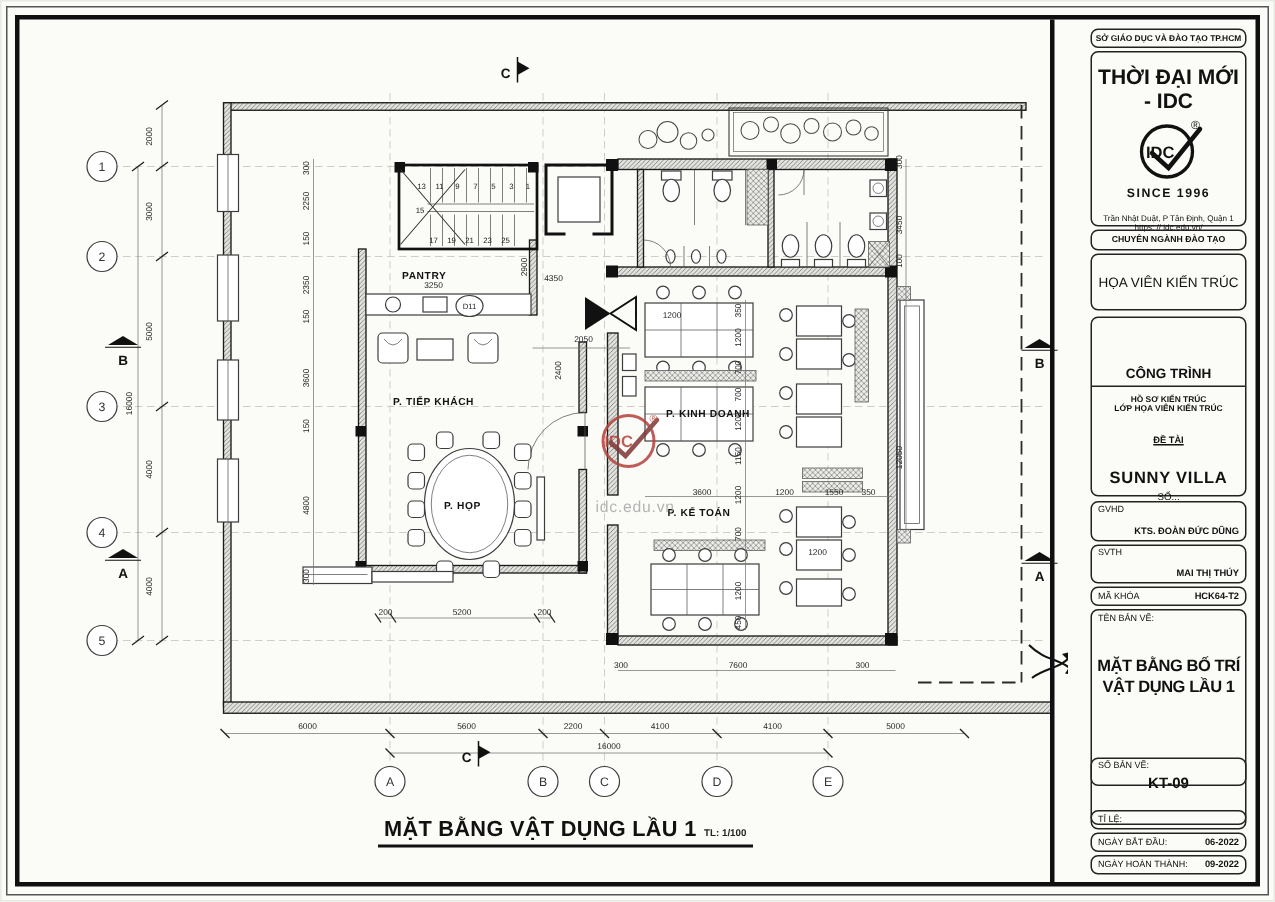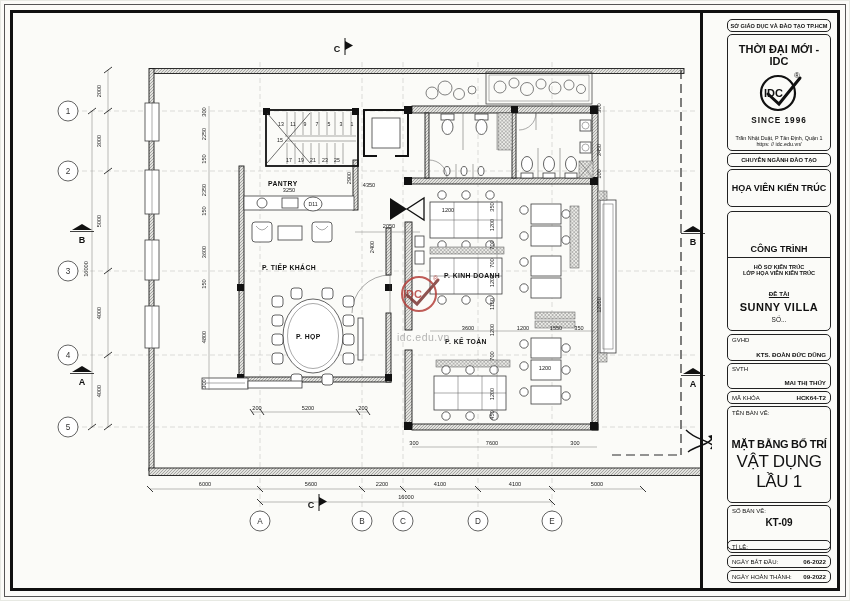--- a/index.html
+++ b/index.html
@@ -438,52 +438,56 @@
       <circle cx="419" cy="294" r="17" fill="none" stroke="#b5413c" stroke-width="2"></circle>
       <text x="403" y="298" font-family="Liberation Serif,serif" font-size="11" font-weight="bold" fill="#b5413c">IDC</text>
       <path d="M407,295 L417,304 L438,280" stroke="#7d3734" stroke-width="3" fill="none" stroke-linecap="round"></path>
       <text x="433" y="281" font-size="7" fill="#b5413c">®</text>
     </g>
     <text x="397" y="341" font-size="10.5" fill="#9c9c9c" opacity="0.75" letter-spacing="0.5">idc.edu.vn</text>
   </svg>
 
   <div class="divider"></div>
 
+  <div class="plan-title">
+    <span class="big">MẶT BẰNG VẬT DỤNG LẦU 1</span>
+    <span class="small">TL: 1/100</span>
+  </div>
 
   <div class="tb-box tb-center" style="top:19px;height:13px;">
     <span style="font-size:5.6px;font-weight:bold;">SỞ GIÁO DỤC VÀ ĐÀO TẠO TP.HCM</span>
   </div>
 
   <div class="tb-box" style="top:34px;height:117px;">
-    <div style="text-align:center;font-size:11px;font-weight:bold;margin-top:8px;">THỜI ĐẠI MỚI - IDC</div>
+    <div style="text-align:center;font-size:14px;font-weight:bold;margin-top:8px;">THỜI ĐẠI MỚI - IDC</div>
     <svg width="104" height="48" viewBox="0 0 104 48" style="display:block;margin:1px auto 0;">
       <circle cx="50" cy="25" r="17" fill="none" stroke="#111" stroke-width="2.2"></circle>
       <text x="36" y="29" font-family="Liberation Serif,serif" font-size="11" font-weight="bold" fill="#111">IDC</text>
       <path d="M40,26 L51,36 L72,10" stroke="#111" stroke-width="3" fill="none" stroke-linecap="round"></path>
       <text x="66" y="10" font-size="8" fill="#111">®</text>
     </svg>
     <div style="text-align:center;font-size:8.2px;letter-spacing:1px;font-weight:bold;">SINCE 1996</div>
     <div style="text-align:center;font-size:5.4px;margin-top:10px;">Trần Nhật Duật, P Tân Định, Quận 1</div>
     <div style="text-align:center;font-size:5.4px;">https: // idc.edu.vn/</div>
   </div>
 
   <div class="tb-box tb-center" style="top:153px;height:14px;">
     <span style="font-size:5.8px;font-weight:bold;">CHUYÊN NGÀNH ĐÀO TẠO</span>
   </div>
 
   <div class="tb-box tb-center" style="top:169px;height:38px;">
-    <span style="font-size:9px;font-weight:bold;">HỌA VIÊN KIẾN TRÚC</span>
+    <span style="font-size:9px;font-weight:normal;">HỌA VIÊN KIẾN TRÚC</span>
   </div>
 
   <div class="tb-box" style="top:211px;height:120px;">
     <div style="text-align:center;font-size:9px;font-weight:bold;padding:4px 0 3px;border-bottom:1px solid #222;margin-top:28px;">CÔNG TRÌNH</div>
     <div style="text-align:center;font-size:5.6px;font-weight:bold;margin-top:6px;">HỒ SƠ KIẾN TRÚC</div>
     <div style="text-align:center;font-size:5.6px;font-weight:bold;">LỚP HỌA VIÊN KIẾN TRÚC</div>
     <div style="text-align:center;font-size:6.2px;font-weight:bold;margin-top:14px;text-decoration:underline;">ĐỀ TÀI</div>
-    <div style="text-align:center;font-size:11px;font-weight:bold;margin-top:4px;letter-spacing:.5px;">SUNNY VILLA</div>
+    <div style="text-align:center;font-size:11px;font-weight:bold;margin-top:16px;letter-spacing:.5px;">SUNNY VILLA</div>
     <div style="text-align:center;font-size:6.5px;margin-top:3px;">SỐ...</div>
   </div>
 
   <div class="tb-box" style="top:334px;height:27px;">
     <div class="kv">
         <span class="lbl">GVHD</span>
         <span class="val-r">KTS. ĐOÀN ĐỨC DŨNG</span>
       </div>
   </div>
   <div class="tb-box" style="top:363px;height:26px;">
@@ -492,24 +496,24 @@
         <span class="val-r">MAI THỊ THÚY</span>
       </div>
   </div>
   <div class="tb-box" style="top:391px;height:13px;">
     <div class="row">
         <span class="lbl">MÃ KHÓA</span>
         <span class="val-r">HCK64-T2</span>
       </div>
   </div>
 
-  <div class="tb-box" style="top:406px;height:97px;">
+  <div class="tb-box" style="top:406px;height:118px;">
     <div style="font-size:6px;padding:3px 4px 0;">TÊN BẢN VẼ:</div>
     <div style="text-align:center;font-size:11px;font-weight:bold;margin-top:22px;letter-spacing:-.3px;">MẶT BẰNG BỐ TRÍ</div>
-    <div style="text-align:center;font-size:17px;font-weight:normal;margin-top:2px;letter-spacing:-.3px;">VẬT DỤNG LẦU 1</div>
+    <div style="text-align:center;font-size:11px;font-weight:bold;margin-top:2px;letter-spacing:-.3px;">VẬT DỤNG LẦU 1</div>
   </div>
 
   <div class="tb-box" style="top:505px;height:45px;">
     <div style="font-size:6px;padding:2px 4px 0;">SỐ BẢN VẼ:</div>
     <div style="text-align:center;font-size:10px;font-weight:bold;margin-top:3px;">KT-09</div>
   </div>
 
   <div class="tb-box" style="top:540px;height:13px;">
     <div class="row">
         <span class="lbl">TỈ LỆ:</span>

